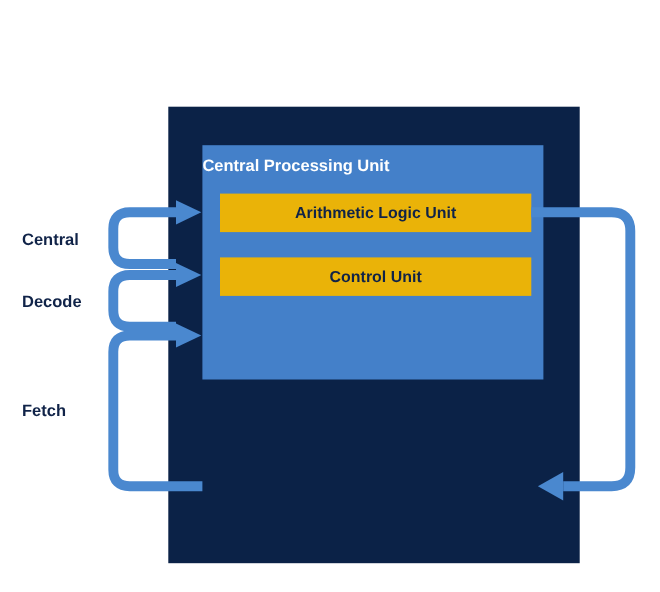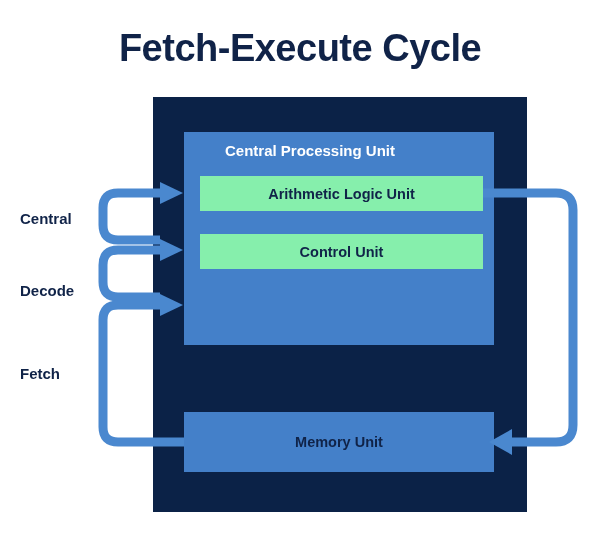--- a/index.html
+++ b/index.html
@@ -54,35 +54,35 @@
     top: 132px;
     width: 310px;
     height: 213px;
     background: #4480c9;
   }
   .cpu-label {
     position: absolute;
     left: 0;
     top: 9px;
     width: 252px;
-    text-align: center;
+    text-align: left;
     color: #ffffff;
     font-size: 15px;
     font-weight: bold;
     line-height: 20px;
     white-space: nowrap;
   }
 
   
   .unit-box {
     position: absolute;
     left: 200px;
     width: 283px;
     height: 35px;
-    background: #86efac;
+    background: #eab308;
     color: #102348;
     font-size: 14.5px;
     font-weight: bold;
     display: flex;
     align-items: center;
     justify-content: center;
     white-space: nowrap;
   }
   .unit-alu      { top: 176px; }
   .unit-control  { top: 234px; text-align: right; }
@@ -109,51 +109,49 @@
   .stage-label {
     position: absolute;
     left: 20px;
     color: #102348;
     font-size: 15px;
     font-weight: bold;
     line-height: 18px;
     white-space: nowrap;
   }
   .stage-execute { top: 210px; }
-  .stage-decode  { top: 266px; margin-top: 16px; }
+  .stage-decode  { top: 266px; }
   .stage-fetch   { top: 365px; }
 
   
   .arrow-layer {
     position: absolute;
     left: 0; top: 0;
     width: 600px;
     height: 538px;
     pointer-events: none;
   }
 </style>
 </head>
 <body>
 
 <div id="diagram-root">
 
-  <div class="title">Fetch-Execute Cycle</div>
 
   <div class="outer-block"></div>
 
   <div class="cpu-box">
     <div class="cpu-label">Central Processing Unit</div>
   </div>
 
   <div class="unit-box unit-alu">Arithmetic Logic Unit</div>
 
   <div class="unit-box unit-control">Control Unit</div>
 
 
-  <div class="memory-box">Memory Unit</div>
 
   <div class="stage-label stage-execute">Central</div>
 
   <div class="stage-label stage-decode">Decode</div>
 
   <div class="stage-label stage-fetch">Fetch</div>
 
   <svg class="arrow-layer" viewBox="0 0 600 538" width="600" height="538">
 
     <path d="M 160 193 L 118 193 Q 103 193 103 208 L 103 225 Q 103 240 118 240 L 160 240" fill="none" stroke="#4a88cf" stroke-width="9" stroke-linecap="butt"></path>

